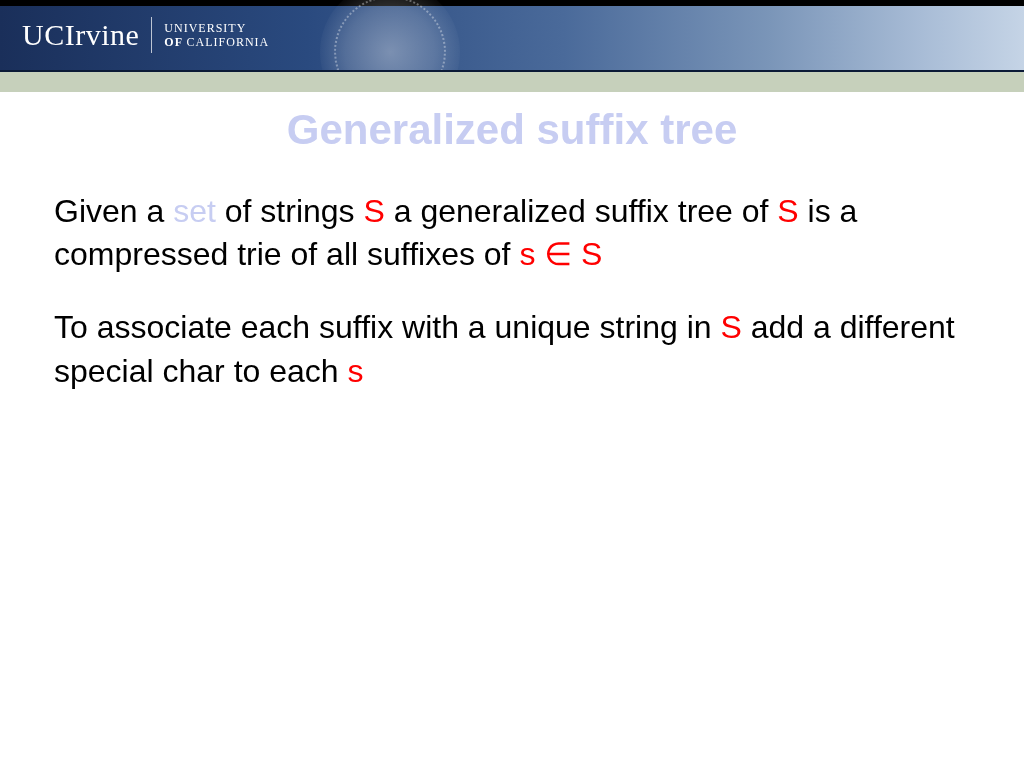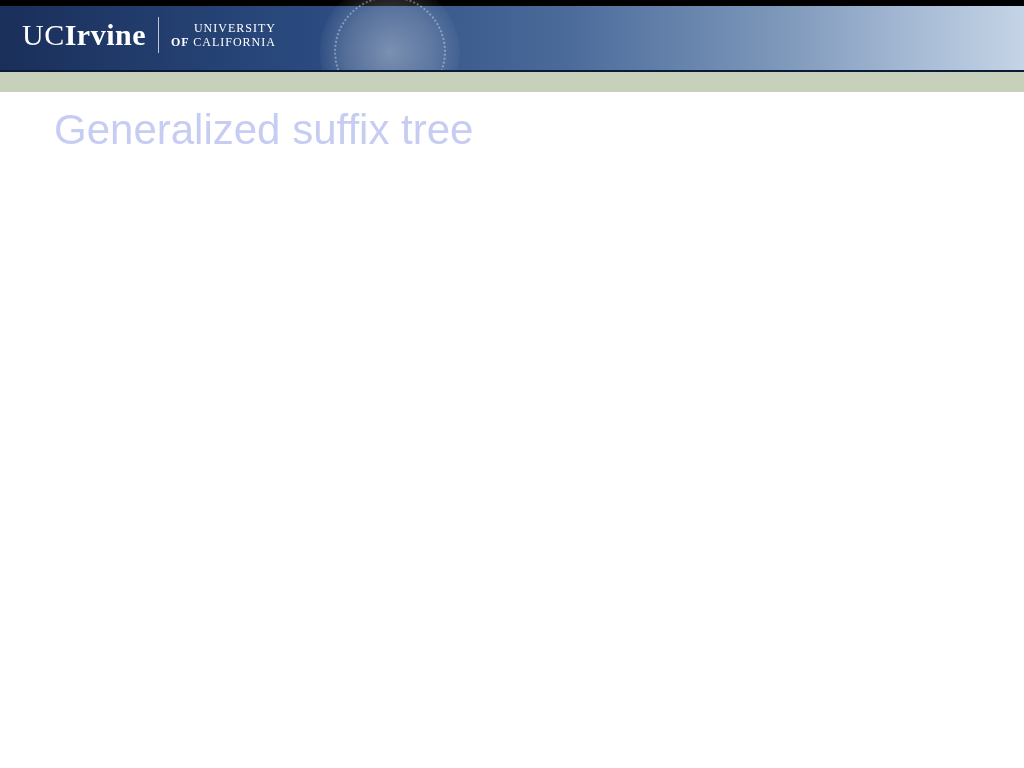--- a/index.html
+++ b/index.html
@@ -16,23 +16,23 @@
   }
   .header::before {
     content: "";
     position: absolute;
     top: 0; left: 0; right: 0; height: 6px;
     background: #000;
   }
   .logo-block { display: flex; align-items: center; position: relative; z-index: 2; }
   .uci-text { color: #ffffff; font-family: Georgia, 'Times New Roman', serif; font-size: 30px; letter-spacing: 0.5px; }
   .uci-text .uc { font-weight: 400; }
-  .uci-text .irvine { font-weight: 700; }
+  .uci-text .irvine { font-weight: 400; }
   .divider-v { width: 1px; height: 36px; background: rgba(255,255,255,0.7); margin: 0 12px; }
-  .univ-label { color: #fff; font-family: Georgia, 'Times New Roman', serif; font-size: 12px; line-height: 1.2; letter-spacing: 1px; text-align: right; }
+  .univ-label { color: #fff; font-family: Georgia, 'Times New Roman', serif; font-size: 12px; line-height: 1.2; letter-spacing: 1px; }
   .univ-label .small { font-variant: small-caps; font-weight: bold; }
   .seal {
     position: absolute;
     left: 320px;
     top: -18px;
     width: 140px;
     height: 140px;
     border-radius: 50%;
     background: radial-gradient(circle at 50% 50%, rgba(255,255,255,0.35) 0%, rgba(255,255,255,0.18) 45%, rgba(255,255,255,0.02) 72%);
     z-index: 1;
@@ -45,23 +45,24 @@
     border-radius: 50%;
   }
   .sub-band {
     height: 20px;
     background: #c6d0bb;
   }
   .slide-area { padding: 8px 54px 0 54px; }
   .title {
     color: #c7cdf2;
     font-size: 42px;
+    text-align: center;
     margin-top: 6px;
     margin-bottom: 36px;
-    font-weight: 400;
+    font-weight: 700;
   }
   .para {
     font-size: 32px;
     line-height: 1.35;
     color: #000000;
     margin-bottom: 30px;
   }
   .hl-blue { color: #c7cdf2; }
   .hl-red { color: #ff0000; }
 </style>
@@ -77,15 +78,21 @@
       <div><span class="small">OF </span><span>CALIFORNIA</span></div>
     </div>
   </div>
   <div class="seal"></div>
 </div>
 <div class="sub-band"></div>
 
 <div class="slide-area">
   <h1 class="title">Generalized suffix tree</h1>
 
+  <p class="para">
+    <span>Given a </span><span class="hl-blue">set</span><span> of strings </span><span class="hl-red">S</span><span> a generalized suffix tree of </span><span class="hl-red">S</span><span> is a compressed trie of all suffixes of </span><span class="hl-red">s ∈ S</span>
+  </p>
 
 
+  <p class="para">
+    <span>To associate each suffix with a unique string in </span><span class="hl-red">S</span><span> add a different special char to each </span><span class="hl-red">s</span>
+  </p>
 </div>
 
 </body></html>

